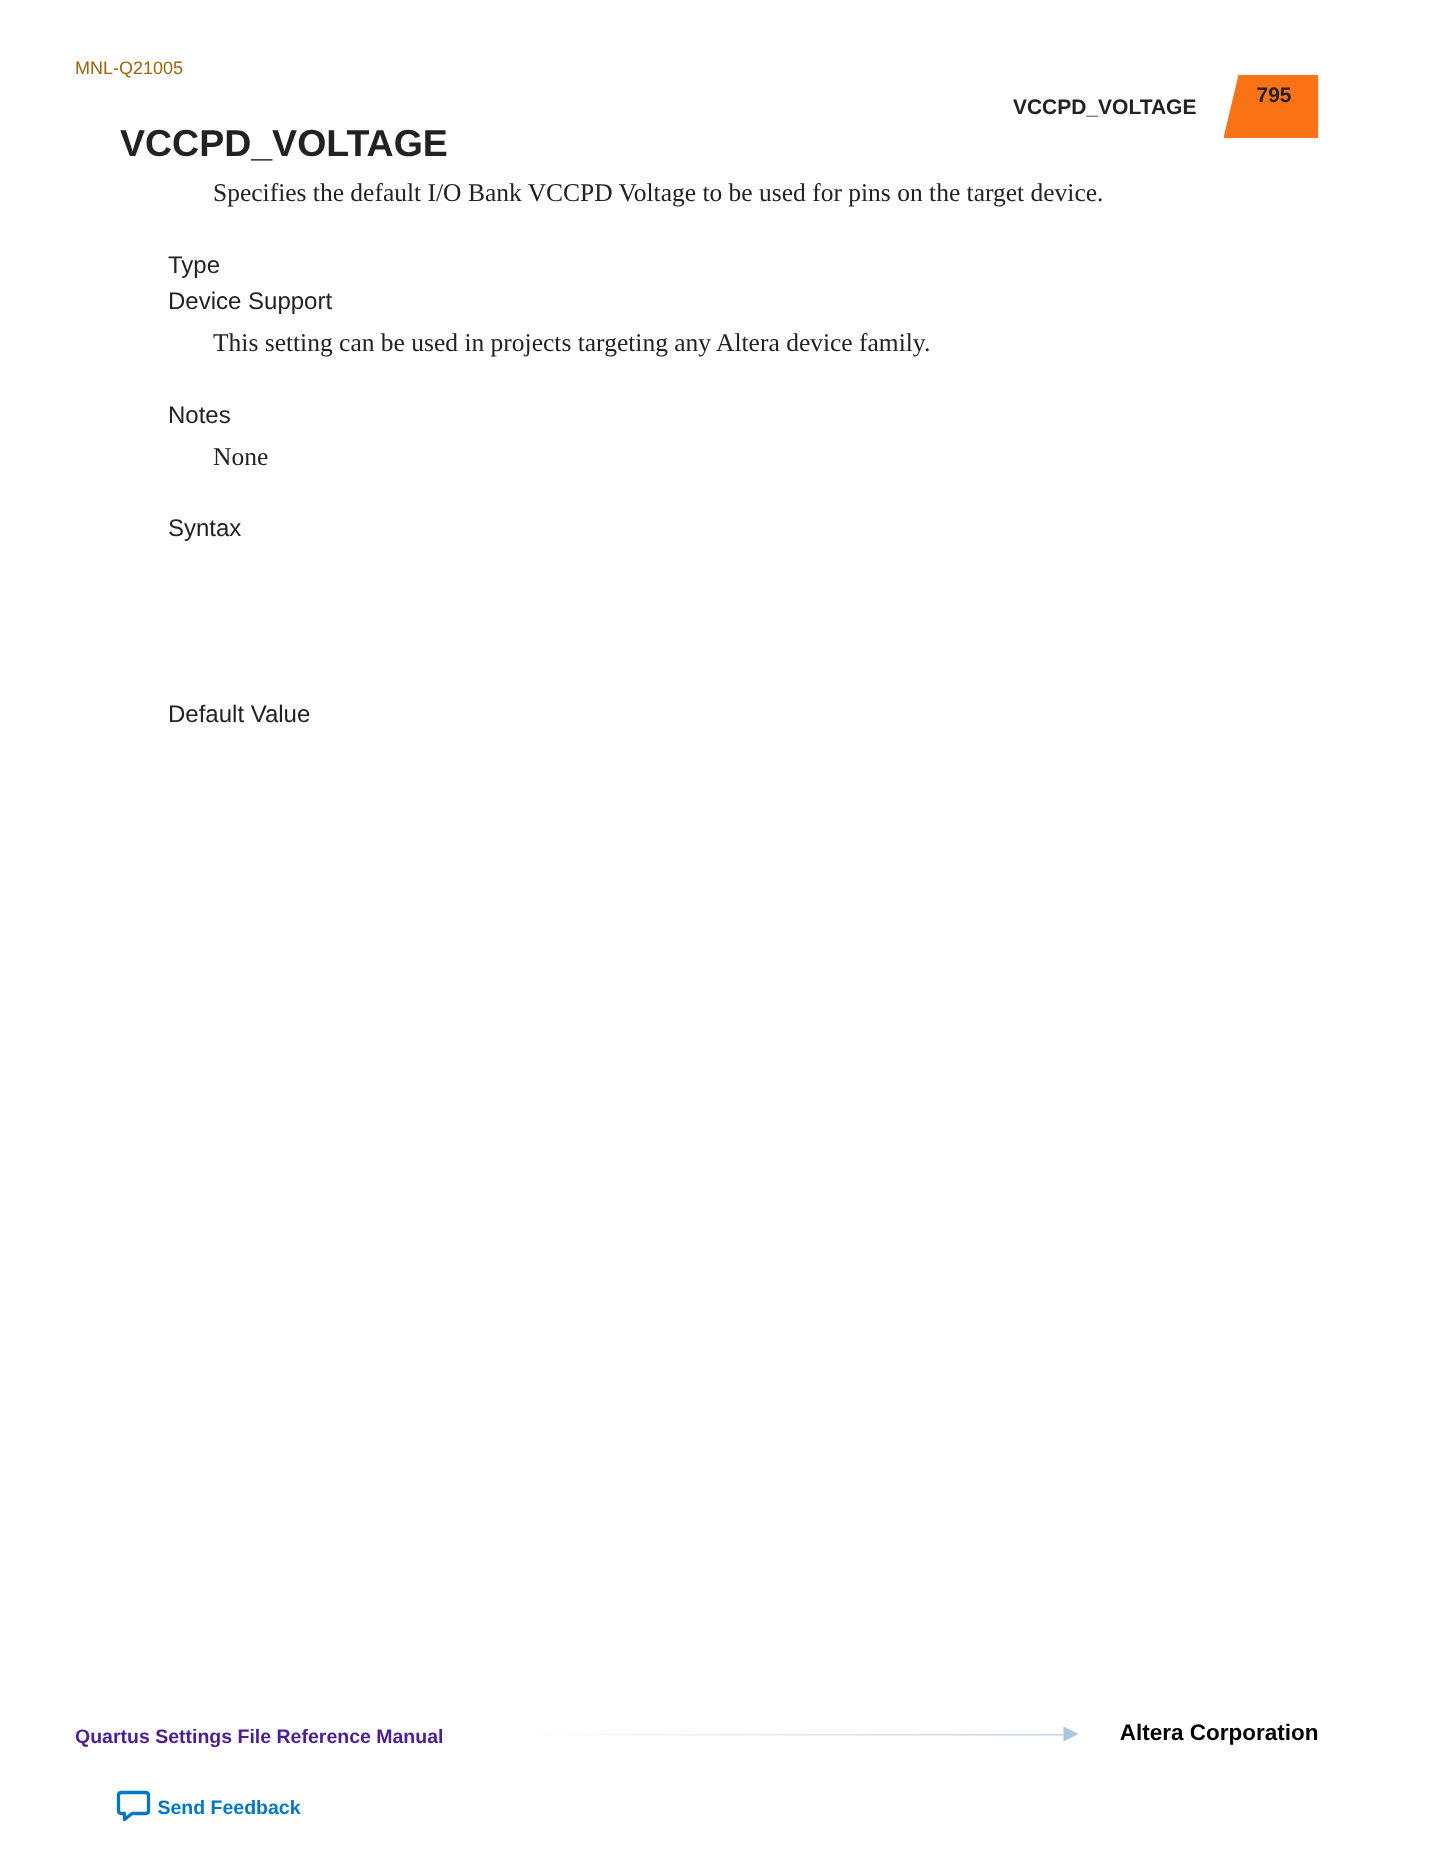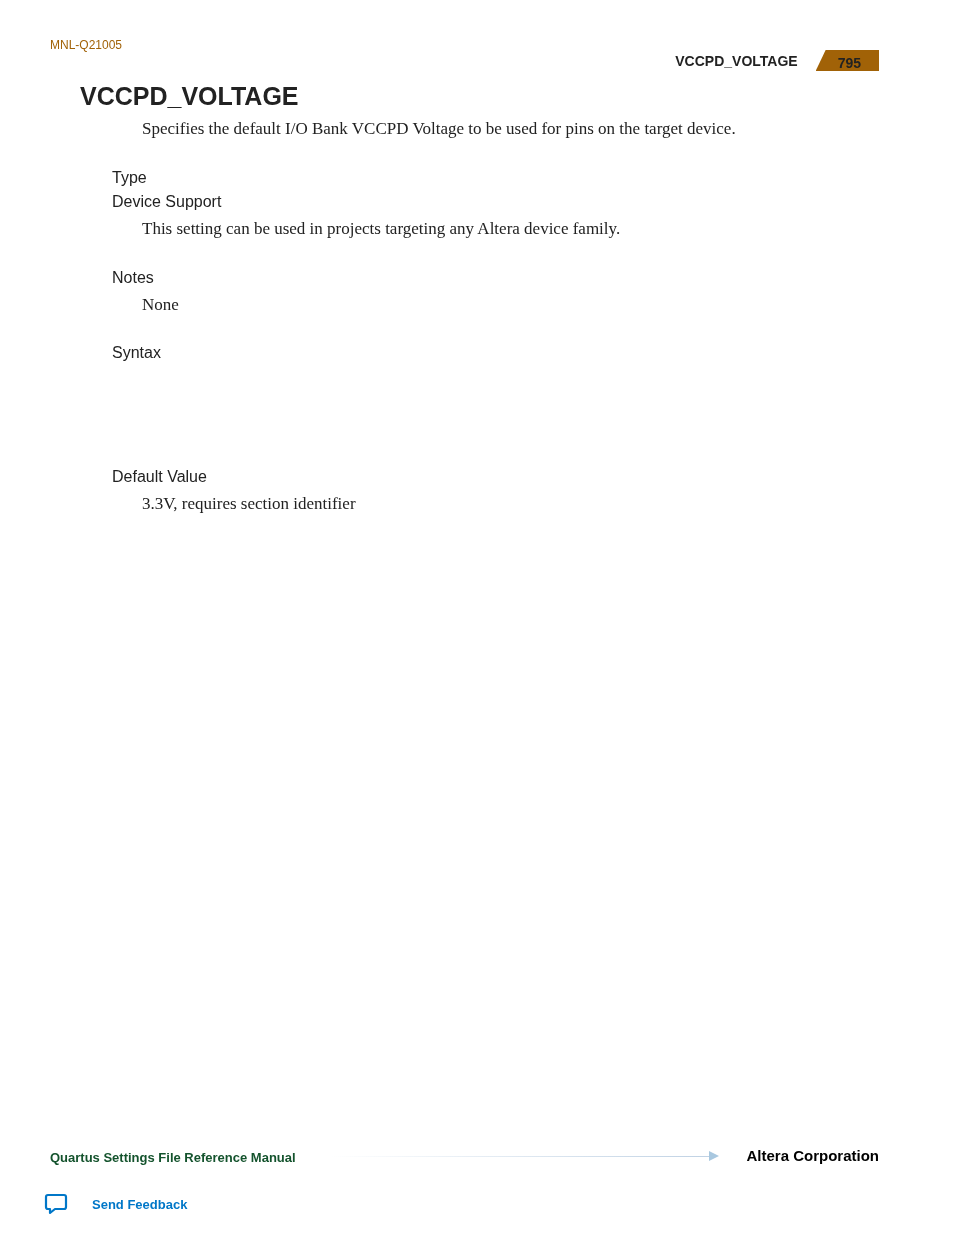--- a/index.html
+++ b/index.html
@@ -33,26 +33,26 @@
     align-items: center;
   }
   .header-title {
     font-family: 'Segoe UI', Arial, sans-serif;
     font-weight: bold;
     font-size: 14px;
     color: #222;
     margin-right: 18px;
   }
   .page-badge {
-    background: #a16207;
+    background: #f97316;
     font-family: 'Segoe UI', Arial, sans-serif;
     font-weight: bold;
     font-size: 14px;
     color: #222;
-    padding: 5px 18px 0 22px;
+    padding: 5px 18px 21px 22px;
     position: relative;
     clip-path: polygon(10px 0, 100% 0, 100% 100%, 0 100%);
   }
   .content {
     position: absolute;
     top: 82px;
     left: 80px;
     right: 80px;
   }
   h1 {
@@ -88,21 +88,21 @@
   .footer {
     position: absolute;
     bottom: 68px;
     left: 50px;
     right: 75px;
   }
   .footer-left {
     font-family: 'Segoe UI', Arial, sans-serif;
     font-weight: bold;
     font-size: 13px;
-    color: #14532d;
+    color: #4c1d95;
     display: inline-block;
   }
   .footer-arrow {
     position: absolute;
     left: 280px;
     right: 160px;
     top: 7px;
     height: 5px;
   }
   .footer-arrow::before {
@@ -130,24 +130,24 @@
     right: 0;
     top: 0;
     font-family: 'Segoe UI', Arial, sans-serif;
     font-weight: bold;
     font-size: 15px;
     color: #000000;
   }
   .feedback {
     position: absolute;
     bottom: 20px;
-    left: 44px;
+    left: 77px;
     display: flex;
     align-items: center;
-    gap: 24px;
+    gap: 4px;
   }
   .feedback-icon {
     width: 24px;
     height: 22px;
   }
   .feedback-text {
     font-family: 'Segoe UI', Arial, sans-serif;
     font-weight: bold;
     font-size: 13px;
     color: #0077c8;
@@ -175,21 +175,20 @@
   <h2>Device Support</h2>
   <p class="body-text">This setting can be used in projects targeting any Altera device family.</p>
 
   <h2>Notes</h2>
   <p class="body-text">None</p>
 
   <h2>Syntax</h2>
   <div class="syntax-gap"></div>
 
   <h2>Default Value</h2>
-  <p class="body-text">3.3V, requires section identifier</p>
 </div>
 
 <div class="footer">
   <span class="footer-left">Quartus Settings File Reference Manual</span>
   <span class="footer-arrow"></span>
   <span class="footer-right">Altera Corporation</span>
 </div>
 
 <div class="feedback">
   <svg class="feedback-icon" viewBox="0 0 24 22">

